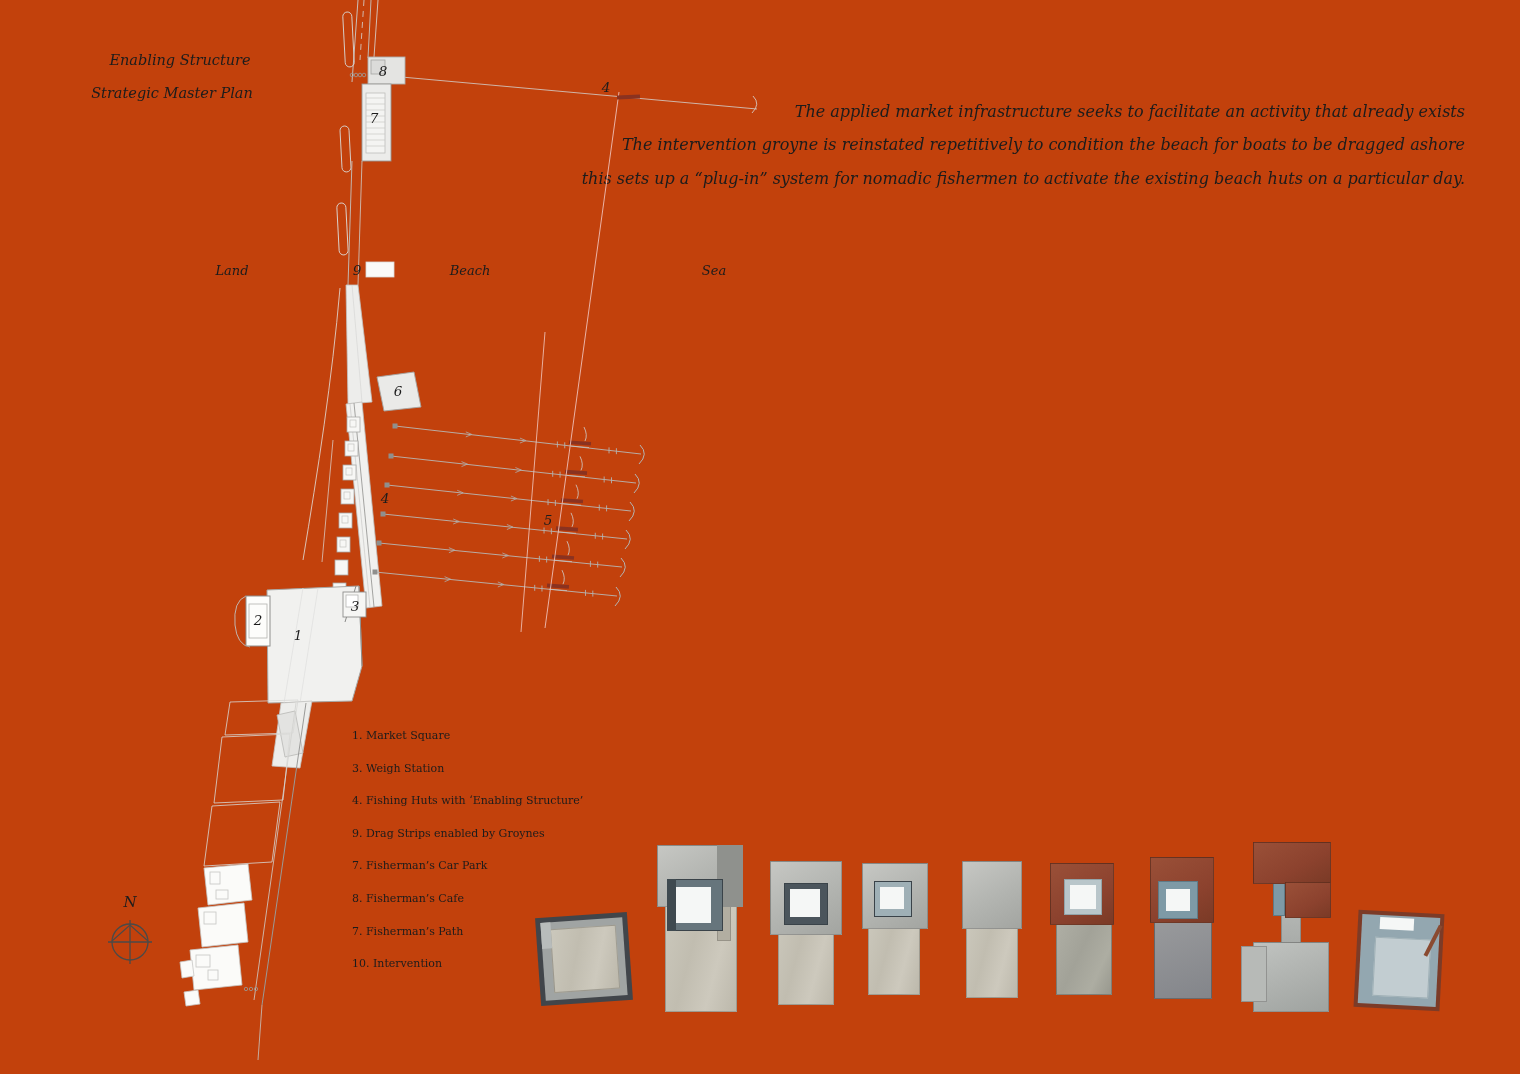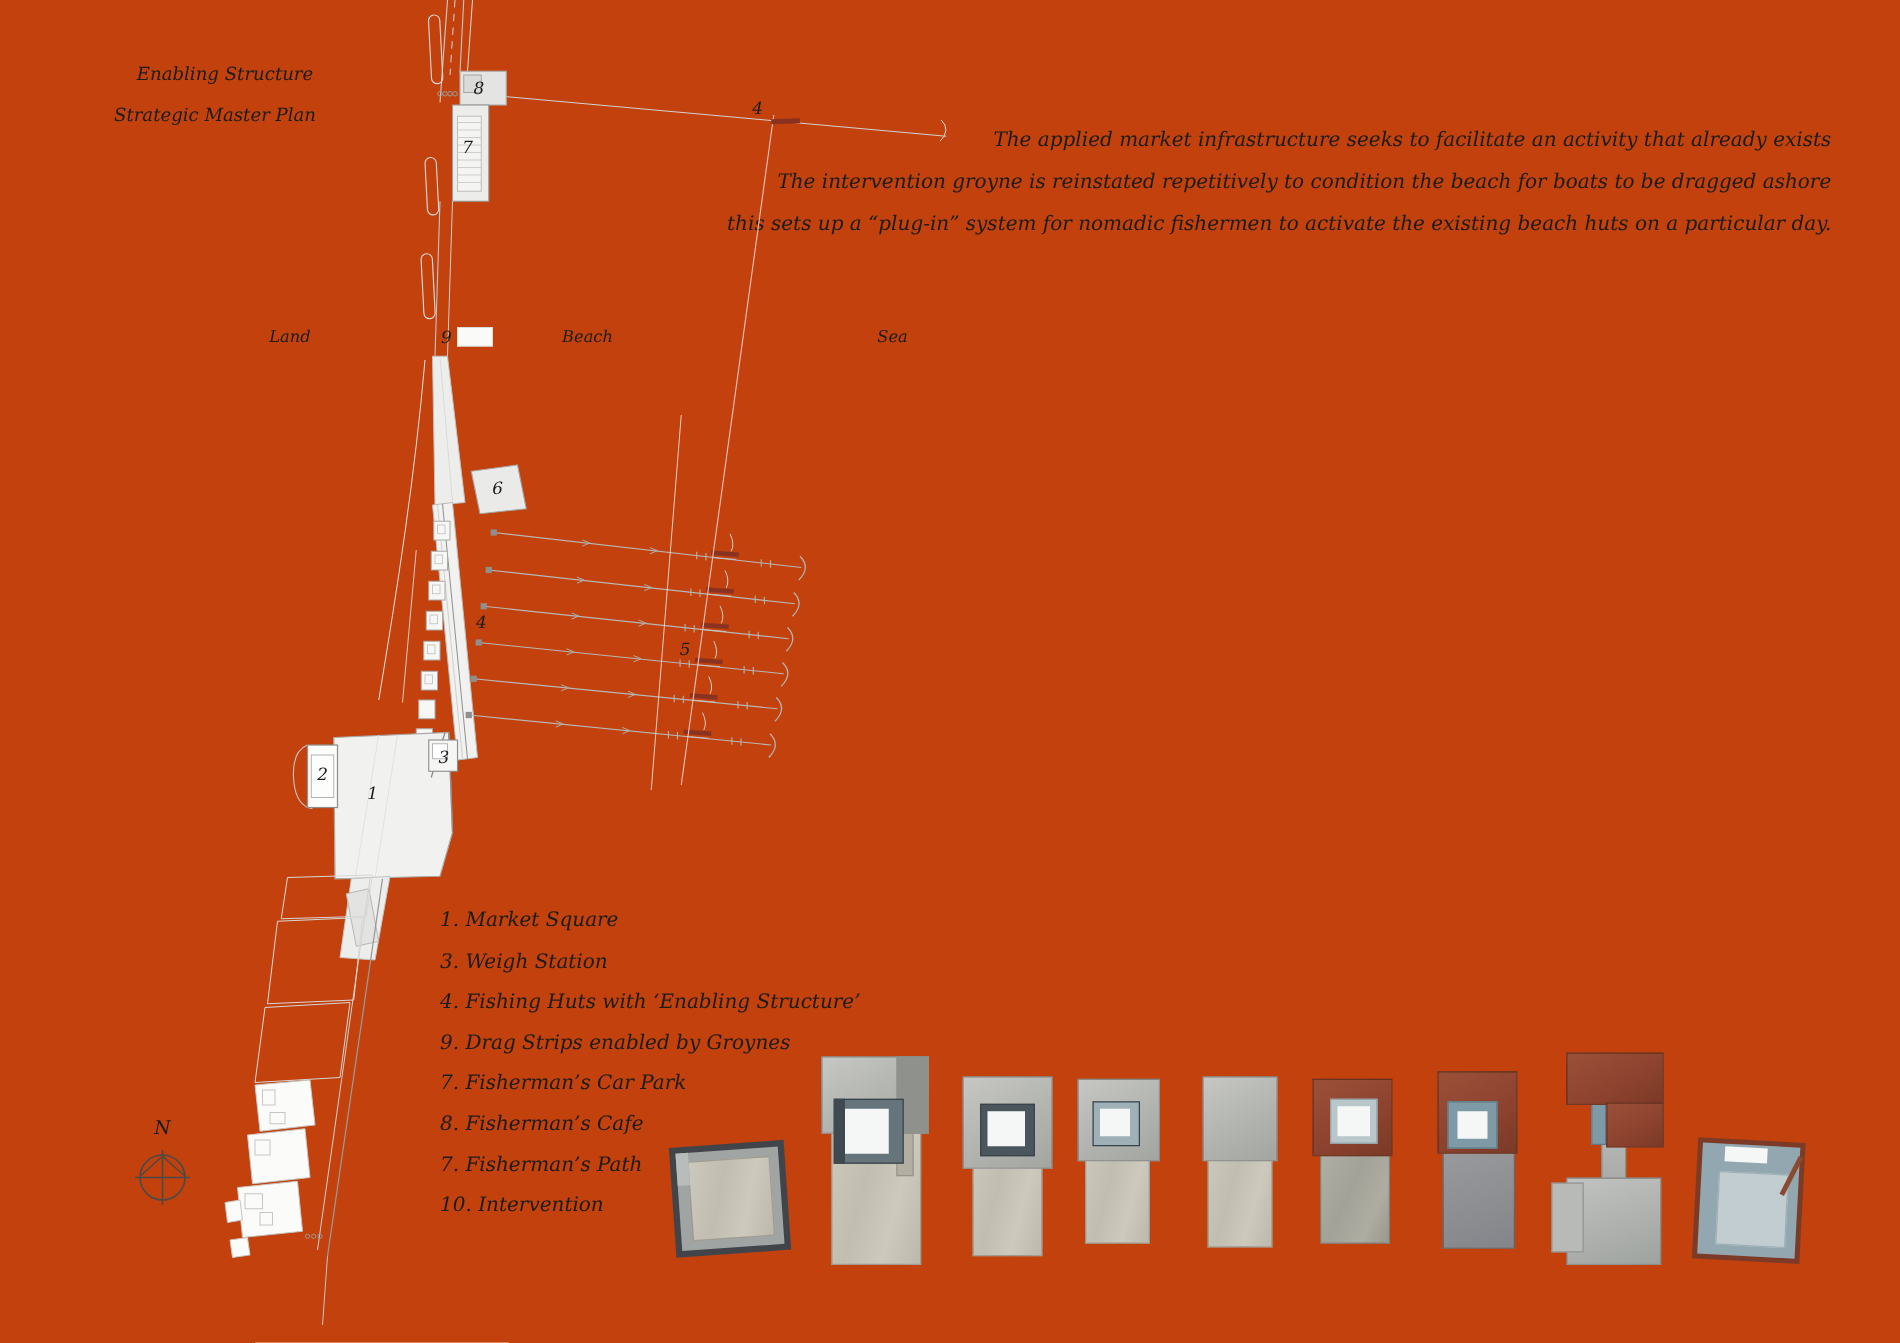--- a/index.html
+++ b/index.html
@@ -5,21 +5,21 @@
   html,body{margin:0;padding:0;background:#ffffff;}
   body{width:1520px;height:1074px;overflow:hidden;position:relative;
        font-family:"DejaVu Serif","Liberation Serif",serif;color:var(--text,#1c1c1c);}
   .sheet{position:absolute;inset:0;background:#c2410c;}
   
   .title-line{position:absolute;transform:translateX(-50%);font-size:14.5px;font-style:italic;white-space:nowrap;}
   .statement{position:absolute;top:95px;right:55px;text-align:right;font-style:italic;font-size:16px;line-height:33.4px;white-space:nowrap;}
   .zone-label,.marker{position:absolute;transform:translate(-50%,-50%);font-style:italic;white-space:nowrap;}
   .zone-label{font-size:13px;}
   .marker{font-size:13.5px;}
-  .legend{position:absolute;left:352px;top:726px;font-style:italic;font-size:16px;}
+  .legend{position:absolute;left:352px;top:726px;font-size:11px;}
   .legend-item{height:32.6px;line-height:20px;white-space:nowrap;}
   
   svg.plan{position:absolute;left:0;top:0;}
   
   .north-label{position:absolute;transform:translate(-50%,-50%);font-style:italic;font-size:15px;}
   
   .models{position:absolute;inset:0;}
   .model{position:absolute;}
   .mpart{position:absolute;box-sizing:border-box;}
   .steel{background:linear-gradient(150deg,#c6c7c3 0%,#b2b4b0 55%,#a3a5a1 100%);border:1px solid rgba(90,90,88,.45);}

